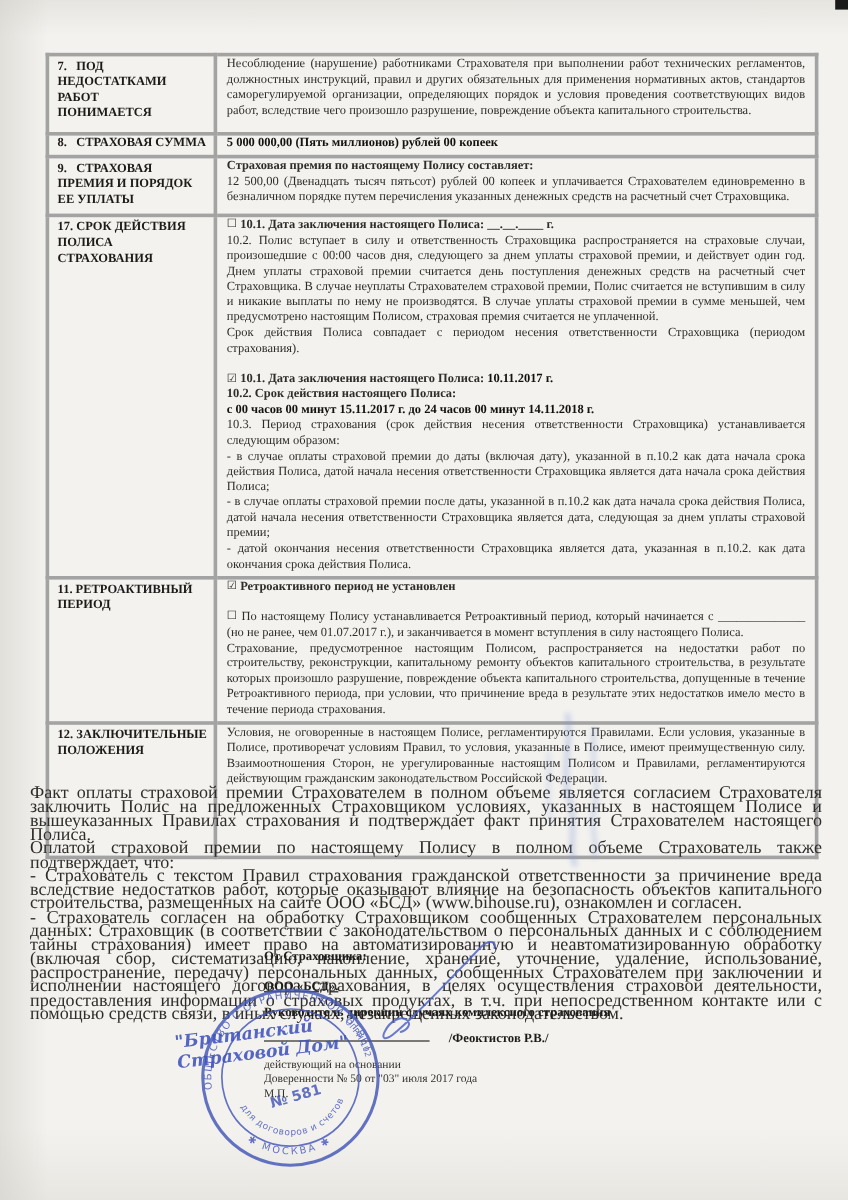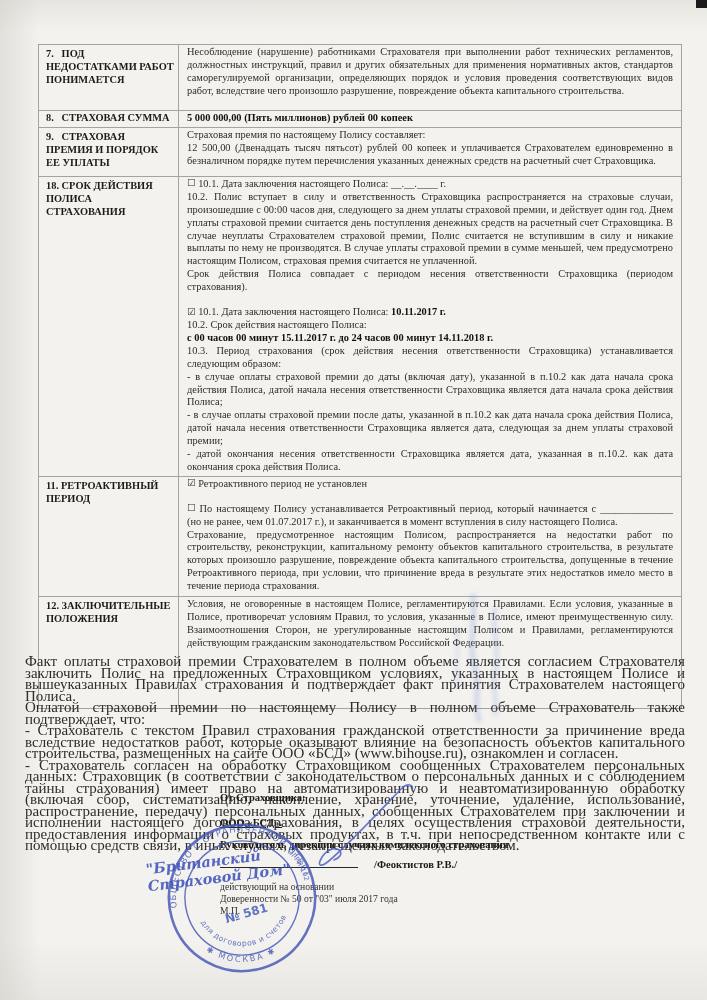--- a/index.html
+++ b/index.html
@@ -19,38 +19,38 @@
   #tex-bottom { left:0; top:940px; width:707px; height:60px;
     background:linear-gradient(0deg, rgba(205,203,197,.30), rgba(205,203,197,0)); }
   #corner-mark { position:absolute; left:696px; top:0; width:11px; height:8px; background:#1a1a1a; }
 
   
   table.policy {
     position:absolute; left:38px; top:44px; width:644px;
     border-collapse:collapse; table-layout:fixed;
   }
   table.policy td {
-    border:1px solid #a3a3a3;
+    border:3px solid #a3a3a3;
     vertical-align:top;
     font-size:10.4px;
     line-height:12.9px;
   }
   td.lbl {
     width:140px;
     font-weight:bold;
     font-size:10.6px;
     line-height:13.4px;
     white-space:pre-line;
     vertical-align:middle;
     padding:3px 4px 3px 7px;
     color:#1d1b19;
   }
   td.val { padding:1px 8px 2px 8px; }
   td.val p { text-align:justify; }
-  .nojust { text-align:right; }
+  .nojust { text-align:right;font-weight:bold; }
   b { color:#14120f; }
   .gap { height:12px; }
   .cb { font-family:"DejaVu Sans",sans-serif; font-size:9.5px; position:relative; top:-0.5px; }
 
   
   #notes {
     position:absolute; left:25px; top:656px; width:660px;
     font-size:15px; line-height:11.5px;
   }
   #notes p { text-align:justify; }
@@ -111,21 +111,21 @@
   <tr>
     <td class="lbl" style="height:49px">9.&nbsp;&nbsp;&nbsp;СТРАХОВАЯ
 ПРЕМИЯ И ПОРЯДОК
 ЕЕ УПЛАТЫ</td>
     <td class="val">
       <p class="nojust">Страховая премия по настоящему Полису составляет:</p>
       <p>12 500,00 (Двенадцать тысяч пятьсот) рублей 00 копеек и уплачивается Страхователем единовременно в безналичном порядке путем перечисления указанных денежных средств на расчетный счет Страховщика.</p>
     </td>
   </tr>
   <tr>
-    <td class="lbl" style="height:288px">18. СРОК ДЕЙСТВИЯ
+    <td class="lbl" style="height:288px">17. СРОК ДЕЙСТВИЯ
 ПОЛИСА
 СТРАХОВАНИЯ</td>
     <td class="val">
       <p class="nojust"><span class="cb">☐</span> <span>10.1. Дата заключения настоящего Полиса: __.__.____ г.</span></p>
       <p>10.2. Полис вступает в силу и ответственность Страховщика распространяется на страховые случаи, произошедшие с 00:00 часов дня, следующего за днем уплаты страховой премии, и действует один год. Днем уплаты страховой премии считается день поступления денежных средств на расчетный счет Страховщика. В случае неуплаты Страхователем страховой премии, Полис считается не вступившим в силу и никакие выплаты по нему не производятся. В случае уплаты страховой премии в сумме меньшей, чем предусмотрено настоящим Полисом, страховая премия считается не уплаченной.</p>
       <p>Срок действия Полиса совпадает с периодом несения ответственности Страховщика (периодом страхования).</p>
       <div class="gap"></div>
       <p class="nojust"><span class="cb">☑</span> <span>10.1. Дата заключения настоящего Полиса: </span><b>10.11.2017 г.</b></p>
       <p class="nojust">10.2. Срок действия настоящего Полиса:</p>
       <p class="nojust"><b>с 00 часов 00 минут 15.11.2017 г. до 24 часов 00 минут 14.11.2018 г.</b></p>

